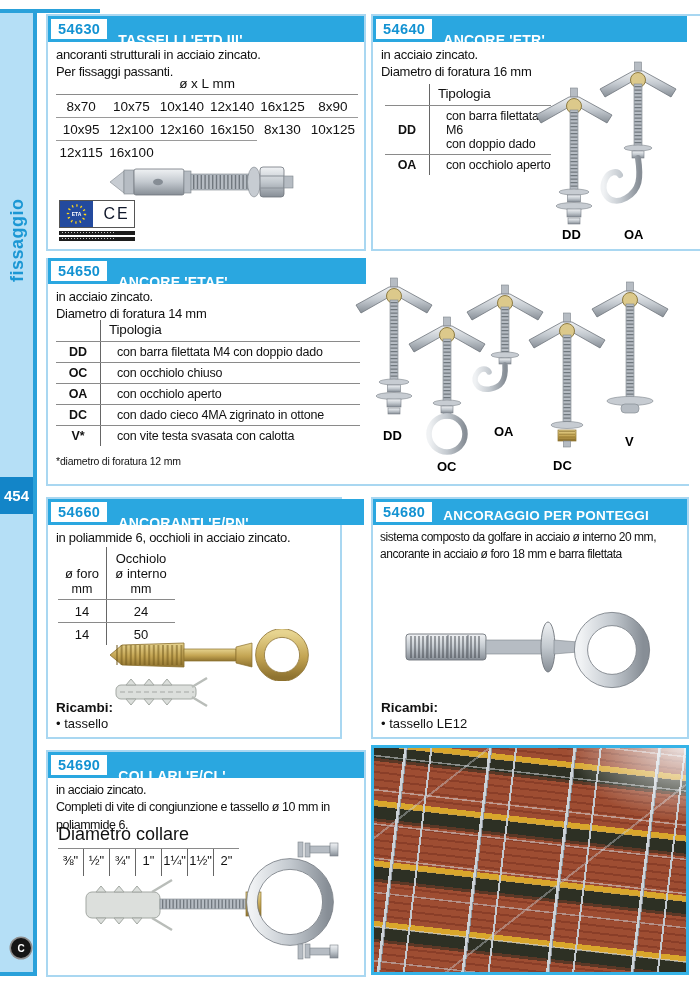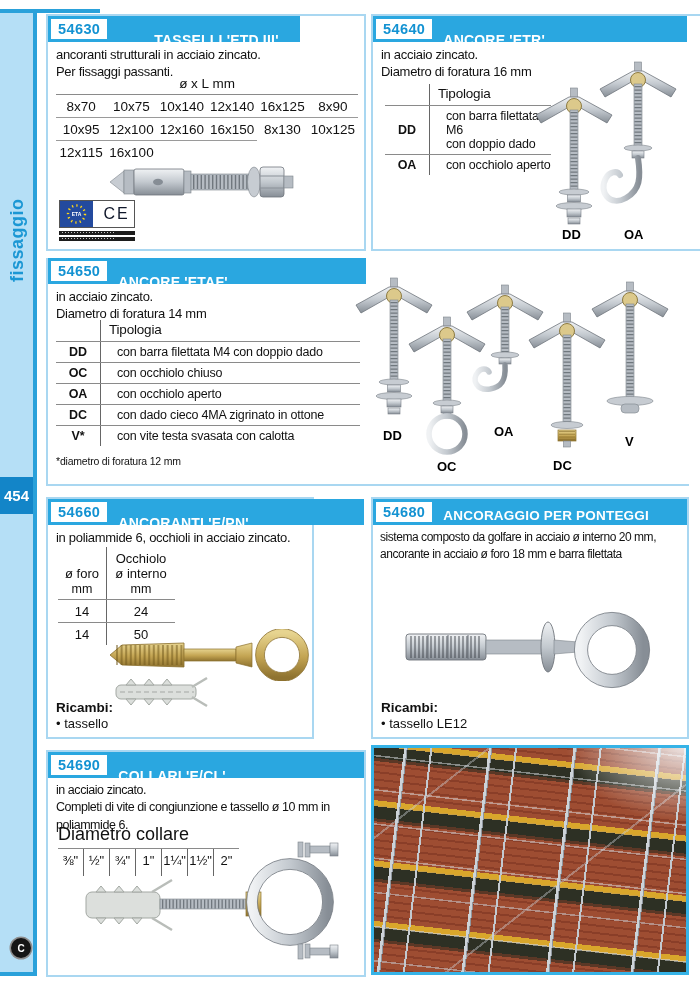--- a/index.html
+++ b/index.html
@@ -135,21 +135,21 @@
 
   <div class="topline"></div>
   <div class="sidebar"></div>
   <div class="sb-edge"></div>
   <div class="sb-bottom"></div>
   <div class="sb-label">fissaggio</div>
   <div class="sb-badge">454</div>
   <div class="sb-mark">C</div>
 
   <div class="panel" style="left:46px;top:14px;width:320px;height:237px;">
-    <div class="phead" style="width:252px;gap:36px;">
+    <div class="phead" style="width:316px;">
       <span class="pcode">54630</span>
       <span class="ptitle">TASSELLI 'ETD III'</span>
     </div>
     <div class="pdesc pre" style="left:8px;top:30px;width:300px;">ancoranti strutturali in acciaio zincato.
 Per fissaggi passanti.</div>
     <div class="t-etd">
       <div class="th">ø x L mm</div>
       <div class="grid">
         <div>8x70</div>
         <div>10x75</div>
@@ -338,21 +338,21 @@
       <polygon class="wing" points="2,29 35,11 45,11 78,29 73,37 45,21 35,21 7,37"></polygon>
       <circle class="hub" cx="40" cy="20" r="7.5"></circle>
       <rect class="rod" x="36" y="24" width="8" height="94"></rect>
       <line class="thr" x1="40" y1="26" x2="40" y2="116"></line>
       <ellipse class="plate" cx="40" cy="121" rx="23" ry="4.5"></ellipse>
       <rect class="rod" x="31" y="124" width="18" height="9" rx="4"></rect>
     </svg>
     <div class="imglabel" style="left:577px;top:176px;">V</div>
   </div>
 
-  <div class="panel" style="left:46px;top:497px;width:268px;height:242px;">
+  <div class="panel" style="left:46px;top:497px;width:296px;height:242px;">
     <div class="phead" style="width:316px;">
       <span class="pcode">54660</span>
       <span class="ptitle">ANCORANTI 'E/PN'</span>
     </div>
     <div class="pdesc" style="left:8px;top:30px;width:300px;">in poliammide 6, occhioli in acciaio zincato.</div>
     <div class="t-epn" style="left:10px;top:48px;">
       <div class="r h">
         <div class="c1">ø foro</div>
         <div class="c2 pre">Occhiolo
 ø interno</div>

